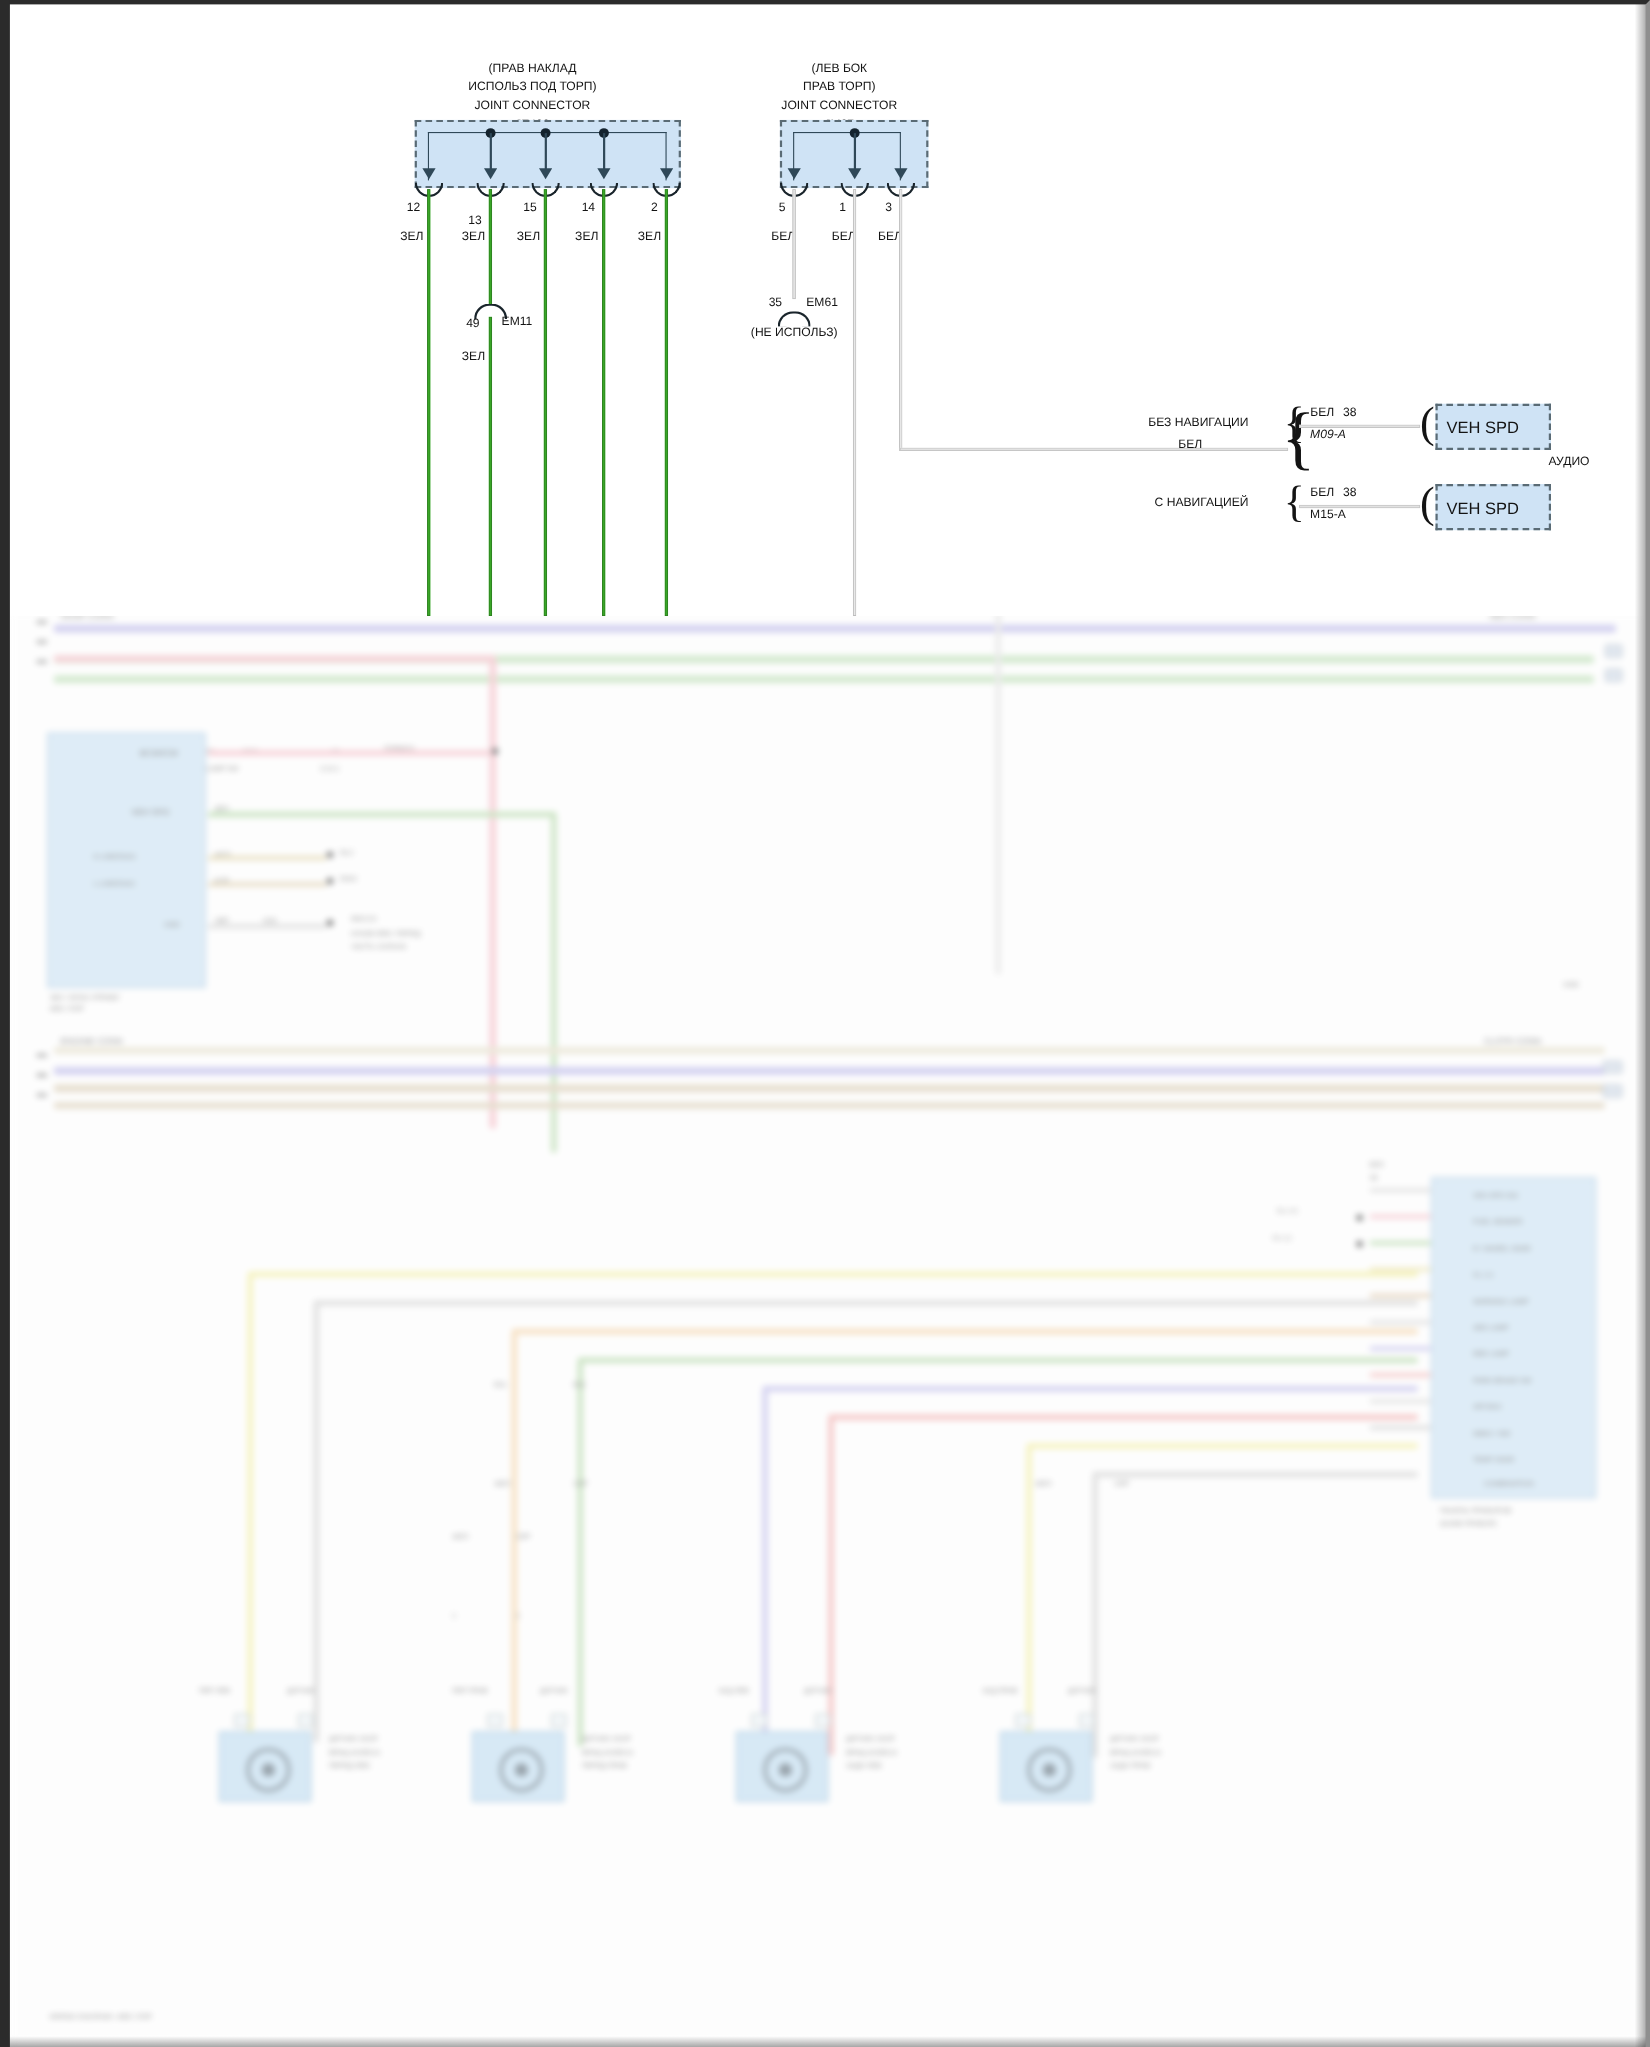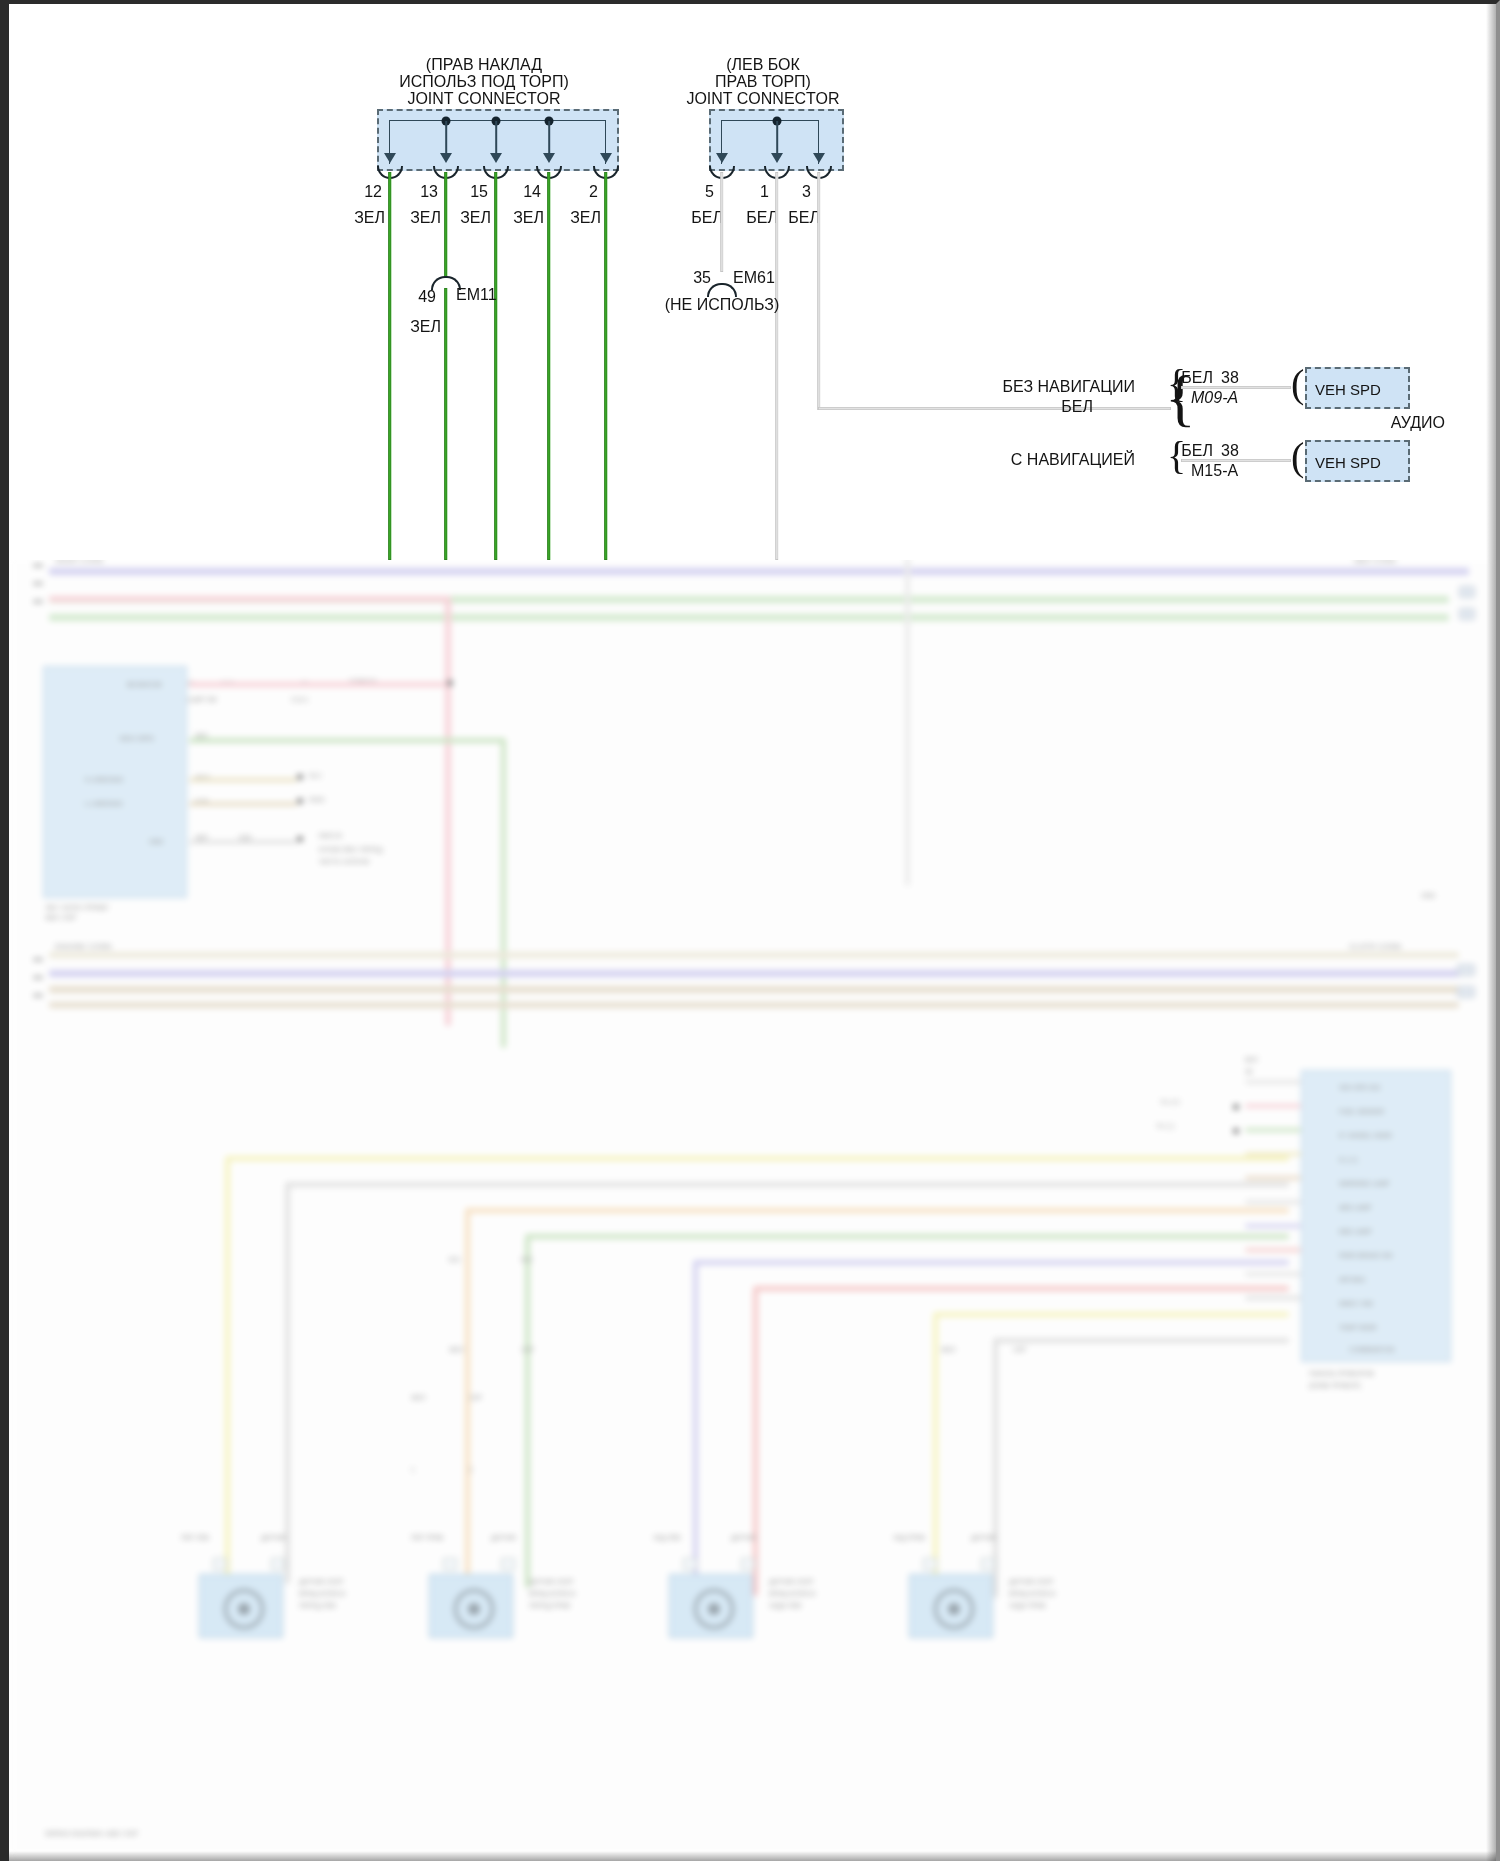--- a/index.html
+++ b/index.html
@@ -46,21 +46,21 @@
     filter:blur(3.1px);
     opacity:.62;
     z-index:10;overflow:hidden;
   }
   #blur-layer-top{
     position:absolute;left:9px;top:4px;width:1487px;height:556px;
     z-index:5;overflow:hidden;pointer-events:none;
   }
 
   
-  .lbl{position:absolute;white-space:nowrap;color:#141414;font-size:16px;line-height:1.28;}
+  .lbl{position:absolute;white-space:nowrap;color:#141414;font-size:11px;line-height:1.28;}
   .lbl.c{transform:translateX(-50%);text-align:center;}
   .lbl.r{transform:translateX(-100%);text-align:right;}
 
   .jc-box{
     position:absolute;box-sizing:border-box;
     background:#cfe3f5;
     border:2px dashed #5a6b75;
   }
   .jc-inner{
     position:absolute;box-sizing:border-box;
@@ -324,21 +324,21 @@
       <div class="arrow-dn" style="left:380.5px;top:149px;"></div>
       <div class="arrow-dn" style="left:596.5px;top:149px;"></div>
 
       <div class="cup" style="left:380.5px;top:162px;"></div>
       <div class="cup" style="left:437px;top:162px;"></div>
       <div class="cup" style="left:487px;top:162px;"></div>
       <div class="cup" style="left:540px;top:162px;"></div>
       <div class="cup" style="left:596.5px;top:162px;"></div>
 
       <div class="lbl r" style="left:373px;top:178px;">12</div>
-      <div class="lbl r" style="left:429px;top:178px;">13</div>
+      <div class="lbl r" style="left:429px;top:190px;">13</div>
       <div class="lbl r" style="left:479px;top:178px;">15</div>
       <div class="lbl r" style="left:532px;top:178px;">14</div>
       <div class="lbl r" style="left:589px;top:178px;">2</div>
 
       <div class="lbl r" style="left:376px;top:204px;">ЗЕЛ</div>
       <div class="lbl r" style="left:432px;top:204px;">ЗЕЛ</div>
       <div class="lbl r" style="left:482px;top:204px;">ЗЕЛ</div>
       <div class="lbl r" style="left:535px;top:204px;">ЗЕЛ</div>
       <div class="lbl r" style="left:592px;top:204px;">ЗЕЛ</div>
 

